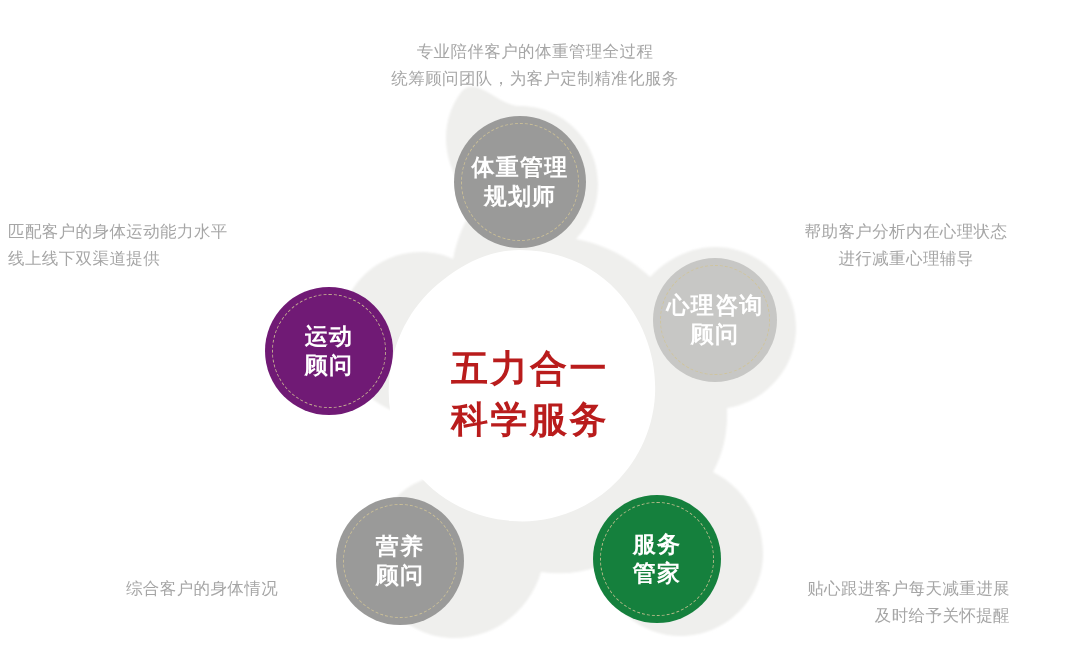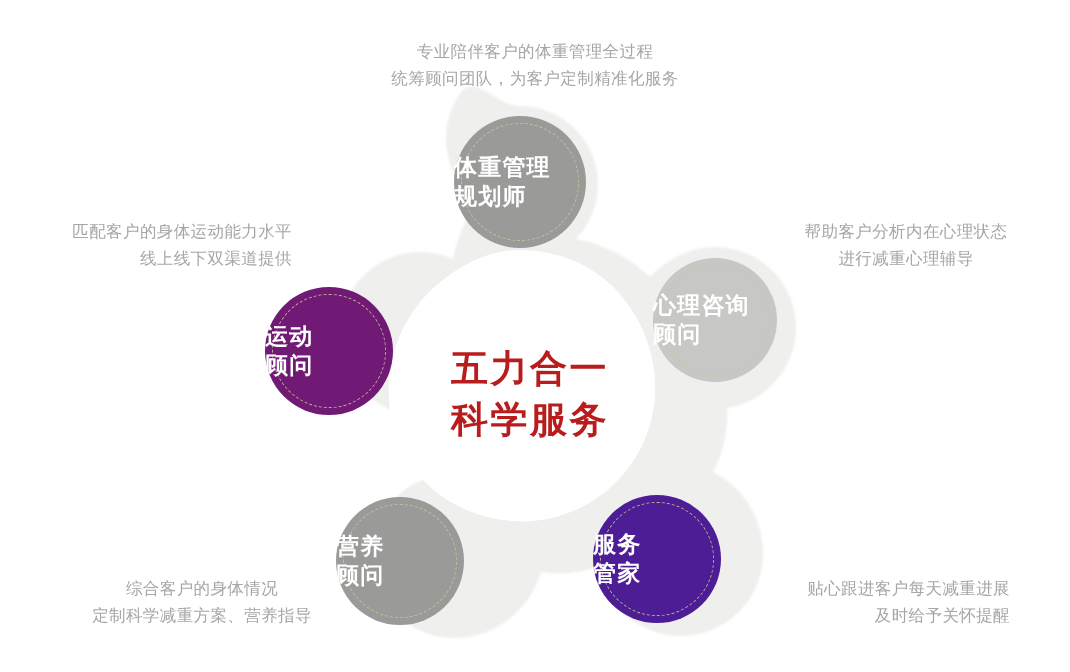--- a/index.html
+++ b/index.html
@@ -38,23 +38,23 @@
     letter-spacing: .4px;
   }
   .caption.center { text-align: center; margin-top: 12px; }
 
   #caption-top {
     left: 0; top: 26px;
     width: 1070px;
     text-align: center;
   }
   #caption-left {
-    left: 2px; top: 206px;
+    left: 8px; top: 206px;
     width: 290px;
-    text-align: right;
+    text-align: left;
   }
   #caption-right {
     left: 766px; top: 206px;
     width: 280px;
     text-align: center;
   }
   #caption-bottom-left {
     left: 62px; top: 563px;
     width: 280px;
     text-align: center;
@@ -64,21 +64,21 @@
     width: 280px;
     text-align: right;
   }
 
   
   .node {
     position: absolute;
     border-radius: 50%;
     display: flex;
     flex-direction: column;
-    align-items: flex-start;
+    align-items: center;
     justify-content: center;
     color: #ffffff;
     font-size: 23px;
     font-weight: bold;
     line-height: 1.28;
     letter-spacing: 1.2px;
     text-align: center;
     box-sizing: border-box;
   }
   .node .dash-ring {
@@ -92,21 +92,21 @@
   .node.gray-light .dash-ring,
   .node.green .dash-ring,
   .node.teal .dash-ring {
     border-color: rgba(209,196,150,.85);
   }
   .node .nlabel { position: relative; z-index: 2; }
 
   .node.gray        { background: #9a9a99; }
   .node.gray-light  { background: #c7c7c5; }
   .node.green       { background: #701a75; }
-  .node.teal        { background: #4c1d95; }
+  .node.teal        { background: #15803d; }
 
   
   #node-planner  { left: 454px; top: 116px; width: 132px; height: 132px; }
   #node-psych    { left: 653px; top: 258px; width: 124px; height: 124px; }
   #node-sport    { left: 265px; top: 287px; width: 128px; height: 128px; }
   #node-nutri    { left: 336px; top: 497px; width: 128px; height: 128px; }
   #node-steward  { left: 593px; top: 495px; width: 128px; height: 128px; }
 
   
   #center-title {
@@ -210,21 +210,20 @@
     <div>线上线下双渠道提供</div>
   </div>
 
   <div class="caption center" id="caption-right">
     <div>帮助客户分析内在心理状态</div>
     <div>进行减重心理辅导</div>
   </div>
 
   <div class="caption center" id="caption-bottom-left">
     <div>综合客户的身体情况</div>
-    <div>定制科学减重方案、营养指导</div>
   </div>
 
   <div class="caption center" id="caption-bottom-right">
     <div>贴心跟进客户每天减重进展</div>
     <div>及时给予关怀提醒</div>
   </div>
 
   <div class="node gray" id="node-planner">
     <span class="dash-ring"></span>
     <span class="nlabel">体重管理</span>

